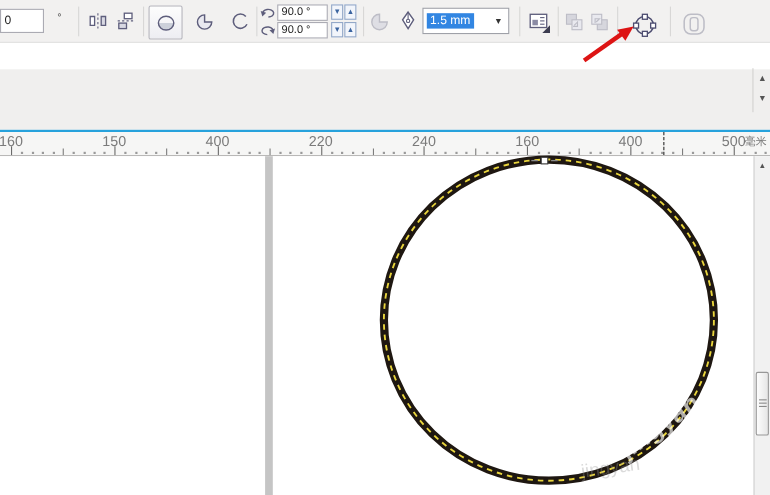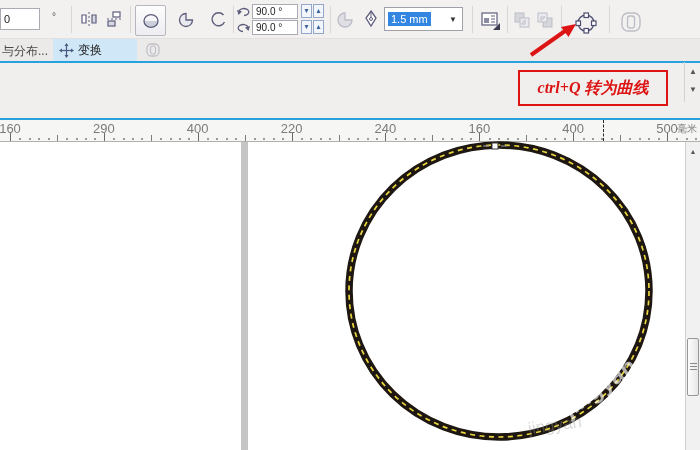--- a/index.html
+++ b/index.html
@@ -199,58 +199,37 @@
     <div class="sep" style="left:609px;"></div>
 
     <div class="tbtn" style="left:618px;top:9px;width:26px;height:26px;">
       <svg class="icon" width="24" height="24" viewBox="0 0 24 24">
         <rect x="3" y="3" width="18" height="18" rx="6" fill="none" stroke="#bdbdc6" stroke-width="1.4"></rect>
         <rect x="8.5" y="6" width="7" height="12" rx="2.5" fill="none" stroke="#bdbdc6" stroke-width="1.3"></rect>
       </svg>
     </div>
   </div>
 
-  <div class="row2">
-    <span class="lefttab">与分布...</span>
-    <div class="activetab">
-      <svg class="icon" style="margin-left:6px;" width="15" height="15" viewBox="0 0 15 15">
-        <line x1="2" y1="7.5" x2="13" y2="7.5" stroke="#4a5a80" stroke-width="1.2"></line>
-        <line x1="7.5" y1="2" x2="7.5" y2="13" stroke="#4a5a80" stroke-width="1.2"></line>
-        <polygon points="7.5,0 5.5,3 9.5,3" fill="#4a5a80"></polygon>
-        <polygon points="7.5,15 5.5,12 9.5,12" fill="#4a5a80"></polygon>
-        <polygon points="0,7.5 3,5.5 3,9.5" fill="#4a5a80"></polygon>
-        <polygon points="15,7.5 12,5.5 12,9.5" fill="#4a5a80"></polygon>
-      </svg>
-      <span class="lbl">变换</span>
-    </div>
-    <svg class="abs icon" style="left:145px;top:3px;" width="16" height="16" viewBox="0 0 16 16">
-      <rect x="2" y="2" width="12" height="12" rx="4" fill="none" stroke="#c0c0c8" stroke-width="1.3"></rect>
-      <rect x="5.5" y="4" width="5" height="8" rx="2" fill="none" stroke="#c0c0c8" stroke-width="1.2"></rect>
-    </svg>
-  </div>
 
   <div class="row3"></div>
 
-  <div class="redbox">
-    <span>ctrl+Q 转为曲线</span>
-  </div>
 
   <div class="dockerscroll">
     <div>
         <span>▲</span>
       </div>
     <div>
         <span>▼</span>
       </div>
   </div>
 
   <div class="ruler">
     <div id="ruler-marks">
         <span class="rlabel" style="left: 10px;">160</span>
-        <span class="rlabel" style="left: 103.86px;">290</span>
+        <span class="rlabel" style="left: 103.86px;">150</span>
         <span class="rlabel" style="left: 197.72px;">400</span>
         <span class="rlabel" style="left: 291.58px;">220</span>
         <span class="rlabel" style="left: 385.44px;">240</span>
         <span class="rlabel" style="left: 479.3px;">160</span>
         <span class="rlabel" style="left: 573.16px;">400</span>
         <span class="rlabel" style="left: 667.02px;">500</span>
         <div class="tickmajor" style="left: 10px;"></div>
         <div class="tickdot" style="left: 19.386px;"></div>
         <div class="tickdot" style="left: 28.772px;"></div>
         <div class="tickdot" style="left: 38.158px;"></div>

